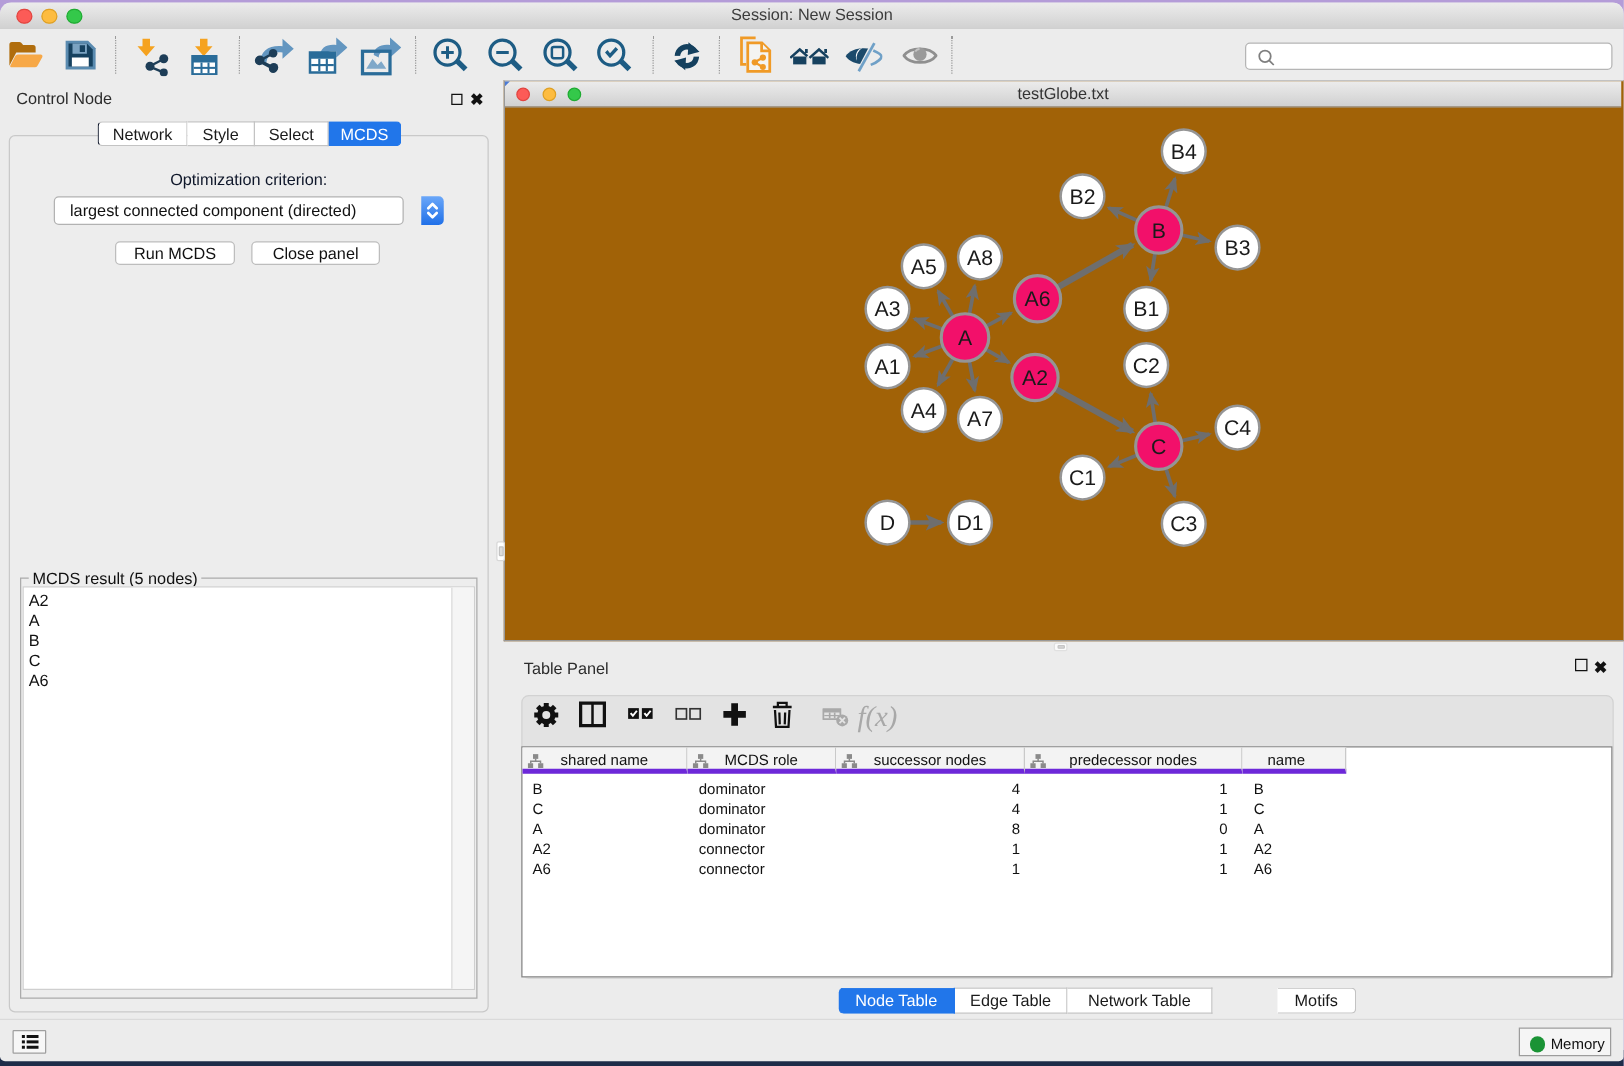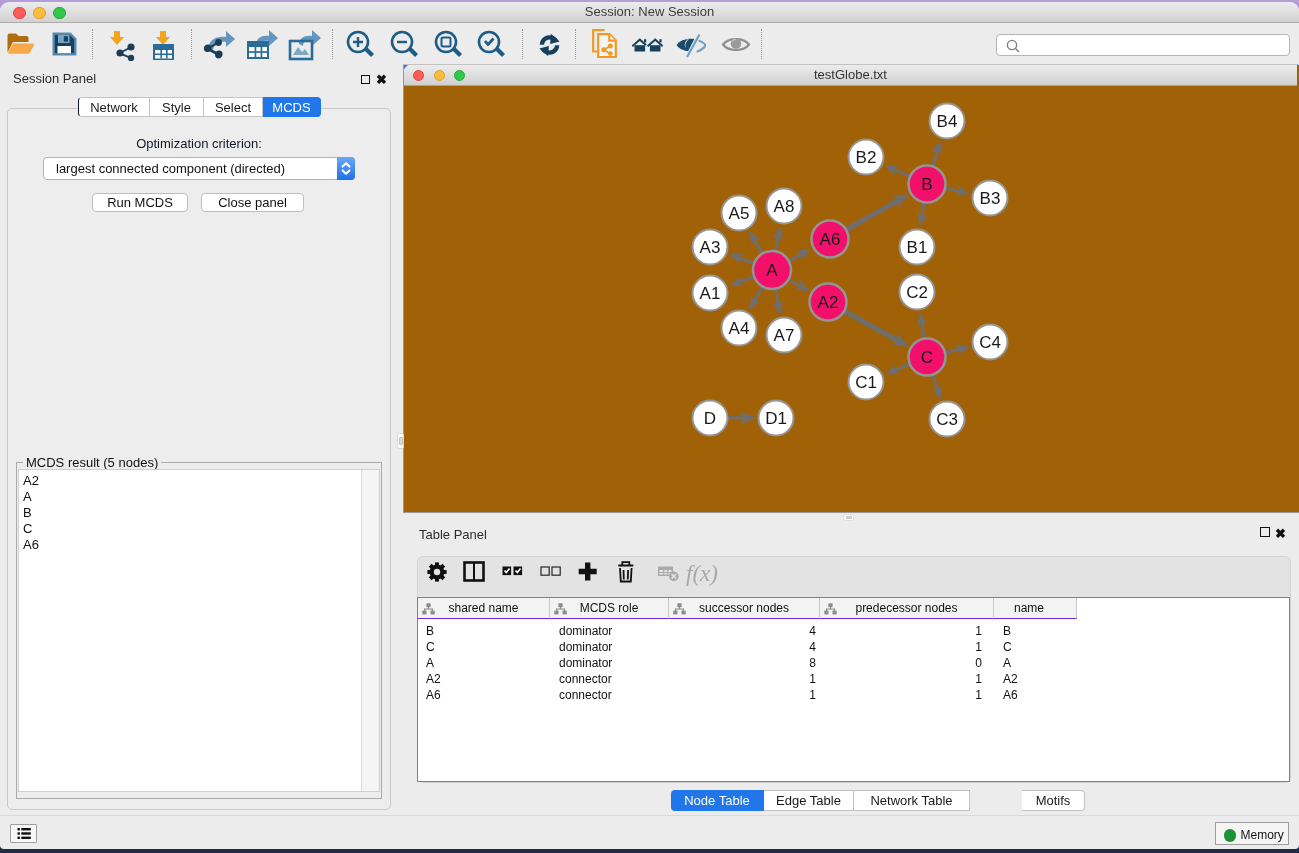--- a/index.html
+++ b/index.html
@@ -15,39 +15,39 @@
 .ticon{position:absolute;top:0}
 #searchbox{left:996px;top:11px;width:294px;height:22px;background:#fff;border:1px solid #b5b5b5;border-radius:4px}
 
 #cp-title{left:13px;top:69px;font-size:13px;color:#2c2c2c}
 #cp-float{left:361px;top:73px;width:9px;height:9px;border:1.6px solid #111}
 #cp-close{left:376px;top:70px;font-size:13px;font-weight:bold;color:#111}
 #cp-pane{left:7px;top:106px;width:384px;height:702px;border:1px solid #c9c9c9;border-radius:5px;background:#ededed}
 .tab{position:absolute;top:95px;height:20px;background:#fff;border:1px solid #c3c3c3;border-left:none;font-size:13px;color:#1a1a1a;text-align:center;line-height:19px}
 #tab-mcds{background:#2176ea;color:#fff;border-color:#2176ea;border-radius:0 4px 4px 0}
 #opt-label{left:0;top:134px;width:398px;text-align:center;font-size:13px;color:#0f172a}
-#combo{left:43px;top:155px;width:312px;height:23px;background:#fff;border:1px solid #b2b2b2;border-radius:4px;font-size:13px;color:#111;line-height:21px;padding-left:12px}
+#combo{left:43px;top:155px;width:280px;height:23px;background:#fff;border:1px solid #b2b2b2;border-radius:4px;font-size:13px;color:#111;line-height:21px;padding-left:12px}
 #combo-btn{left:337px;top:155px;width:18px;height:23px;border-radius:0 4px 4px 0;background:linear-gradient(#6aa7f9,#2070e8)}
 .btn{position:absolute;top:191px;height:19px;background:#fff;border:1px solid #bdbdbd;border-radius:4px;font-size:13px;color:#111;text-align:center;line-height:17px}
 #groupbox{left:16px;top:460px;width:366px;height:337px;border:1px solid #ababab}
 #grouplegend{left:23px;top:453px;background:#ededed;font-size:13px;color:#111;padding:0 3px}
 #mcdslist{left:18px;top:467px;width:362px;height:323px;background:#fff;border:1px solid #cfcfcf;font-size:13px;color:#111;line-height:16px;padding:3px 0 0 4px}
 #mcdsscroll{left:361px;top:468px;width:18px;height:321px;background:#f5f5f5;border-left:1px solid #dcdcdc}
 
 #netwin{left:403px;top:62px;width:967px;height:449px;background:#a16207;border:1px solid #999;border-top-color:#c2c2c2}
 #nettitle{left:0;top:0;width:893px;height:21px;background:linear-gradient(#ececec,#d0d0d0);border-bottom:1px solid #a3a3a3}
 #nettitle .t{top:5px;width:11px;height:11px}
 #netname{width:100%;text-align:center;font-size:13px;color:#333;line-height:20px}
 
 #tp-title{left:419px;top:525px;font-size:13px;color:#2c2c2c}
 #tp-float{left:1260px;top:525px;width:9.5px;height:9.5px;border:1.8px solid #111}
 #tp-close{left:1275px;top:524px;font-size:13px;font-weight:bold;color:#111}
 #tp-toolstrip{left:417px;top:554px;width:874px;height:227px;background:#e3e3e3;border:1px solid #d2d2d2;border-radius:6px}
 #tbl{left:417px;top:595px;width:873px;height:185px;background:#fff;border:1px solid #828282}
-.hcell{position:absolute;top:0;height:21px;background:#f3f3f3;border-right:1px solid #c9c9c9;border-bottom:1px solid #6d28d9;font-size:12px;color:#111;text-align:center;line-height:20px}
+.hcell{position:absolute;top:0;height:21px;background:#f3f3f3;border-right:1px solid #c9c9c9;border-bottom:4px solid #6d28d9;font-size:12px;color:#111;text-align:center;line-height:20px}
 .trow{position:absolute;font-size:12px;color:#111}
 .btab{position:absolute;top:788px;height:21px;background:#fff;border:1px solid #c3c3c3;border-left:none;font-size:13px;color:#1a1a1a;text-align:center;line-height:20px}
 #btab-node{background:#2176ea;color:#ffffff;border-color:#2176ea;border-radius:4px 0 0 4px}
 
 #statline{left:0;top:813px;width:1299px;height:0;border-top:1px solid #dadada}
 #statbtn{left:9.5px;top:822px;width:27px;height:19px;background:#f7f7f7;border:1px solid #9f9f9f;border-radius:1px}
 #membtn{left:1215px;top:820px;width:74px;height:23px;background:#f5f5f5;border:1px solid #9c9c9c;font-size:12px;color:#111}
 .num{text-align:right}
 .hico{position:absolute;left:4px;top:5px}
 .trow{line-height:16px}
@@ -207,21 +207,21 @@
     <div class="sep" style="left:575px"></div>
     <div class="sep" style="left:761px"></div>
     <div class="abs" id="searchbox">
         <svg width="16" height="16" style="position:absolute;left:8px;top:3px" viewBox="0 0 16 16">
           <circle cx="7" cy="7" r="4.6" fill="none" stroke="#7f7f7f" stroke-width="1.4"></circle>
           <line x1="10.3" y1="10.3" x2="14" y2="14" stroke="#7f7f7f" stroke-width="1.4"></line>
         </svg>
       </div>
   </div>
 
-  <div class="abs" id="cp-title">Session Panel</div>
+  <div class="abs" id="cp-title">Control Node</div>
   <div class="abs" id="cp-float"></div>
   <div class="abs" id="cp-close">✖</div>
   <div class="abs" id="cp-pane"></div>
   <div class="tab" style="left:78px;width:72px;border-radius:4px 0 0 4px;border-left:1px solid #0f172a">Network</div>
   <div class="tab" style="left:150px;width:54px">Style</div>
   <div class="tab" style="left:204px;width:59px">Select</div>
   <div class="tab" id="tab-mcds" style="left:263px;width:58px">MCDS</div>
   <div class="abs" id="opt-label">Optimization criterion:</div>
   <div class="abs" id="combo">largest connected component (directed)</div>
   <div class="abs" id="combo-btn"><svg width="18" height="23" viewBox="0 0 18 23">

